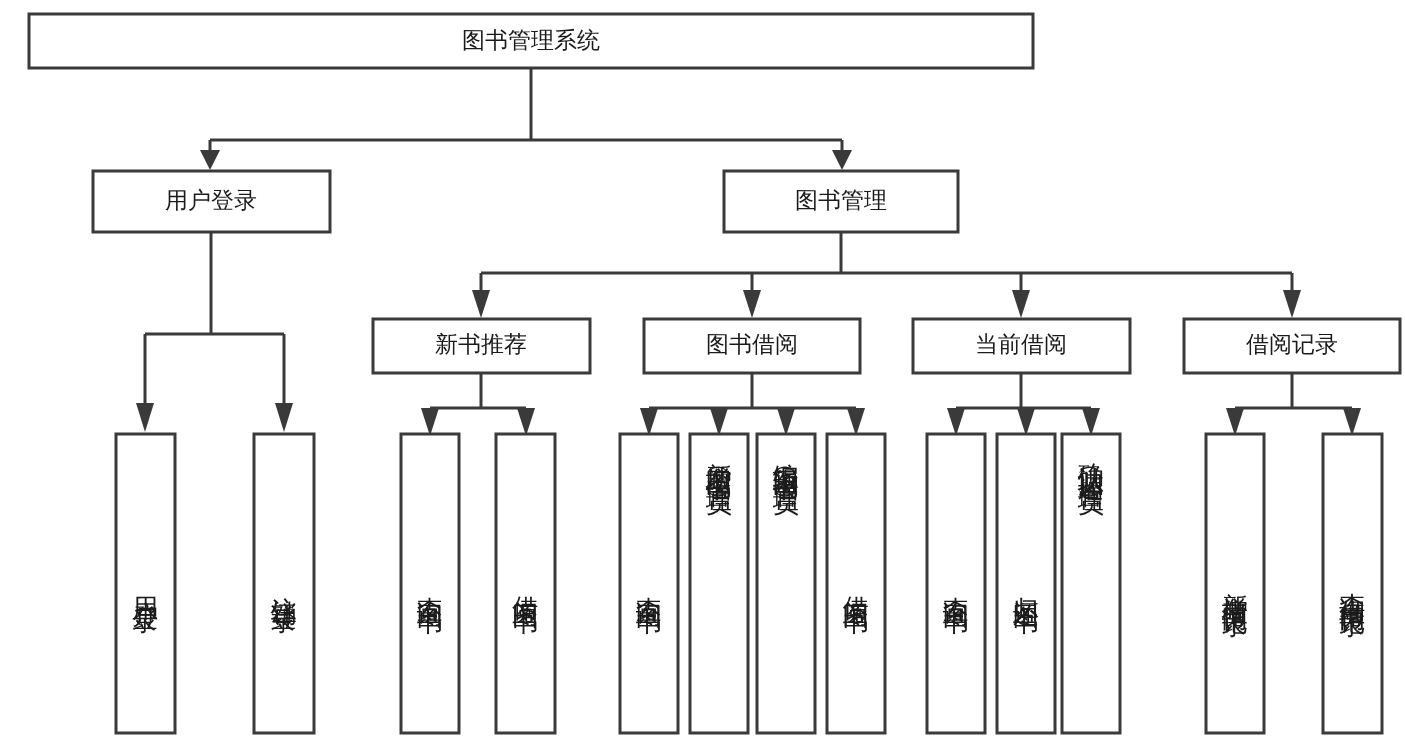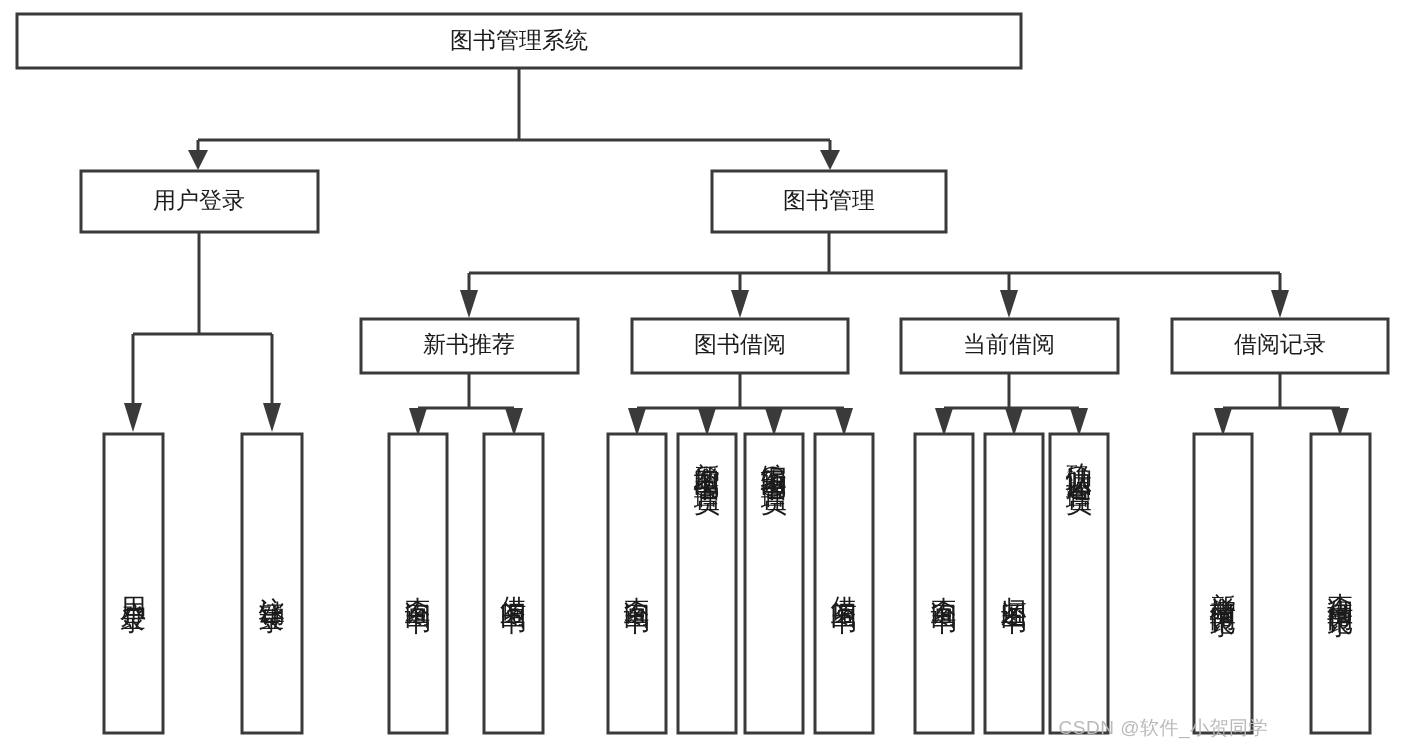--- a/index.html
+++ b/index.html
@@ -9,21 +9,21 @@
   }
   body {
     width: 1405px;
     height: 747px;
     font-family: "Liberation Sans", "DejaVu Sans", sans-serif;
     overflow: hidden;
     position: relative;
   }
   #diagram-root {
     position: absolute;
-    left: 0;
+    left: 12px;
     top: 0;
     width: 1276px;
     height: 747px;
   }
   svg.flow {
     display: block;
     width: 1405px;
     height: 747px;
   }
   .node-box {
@@ -240,15 +240,14 @@
     <span class="leaf-label" style="margin-top:8px;">确认归还（管理员）</span>
   </div>
 
   <div class="leaf-label-wrap" style="left:1194px; top:434px; width:58px; height:299px;">
     <span class="leaf-label">新增借阅记录</span>
   </div>
   <div class="leaf-label-wrap" style="left:1311px; top:434px; width:59px; height:299px;">
     <span class="leaf-label">查询借阅记录</span>
   </div>
 
-  <div class="watermark">CSDN @软件_小贺同学</div>
 
 </div>
 
 </body></html>

